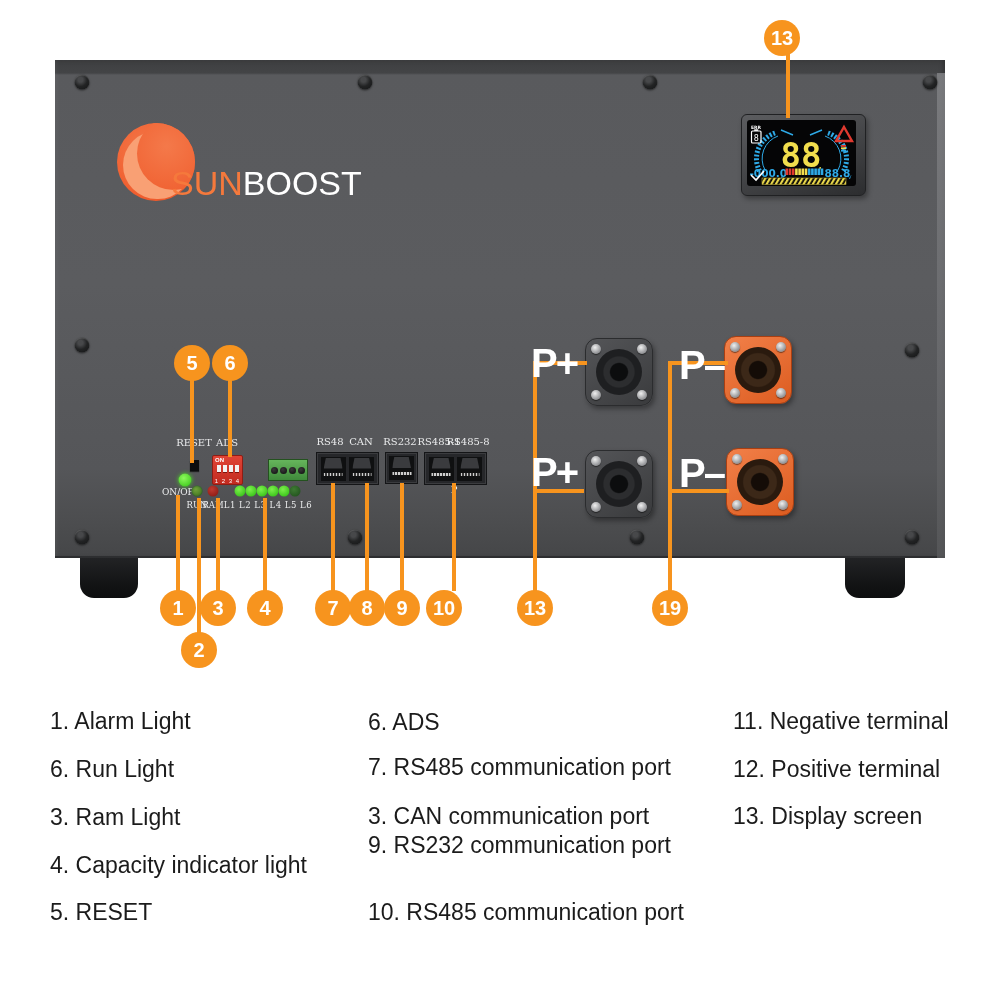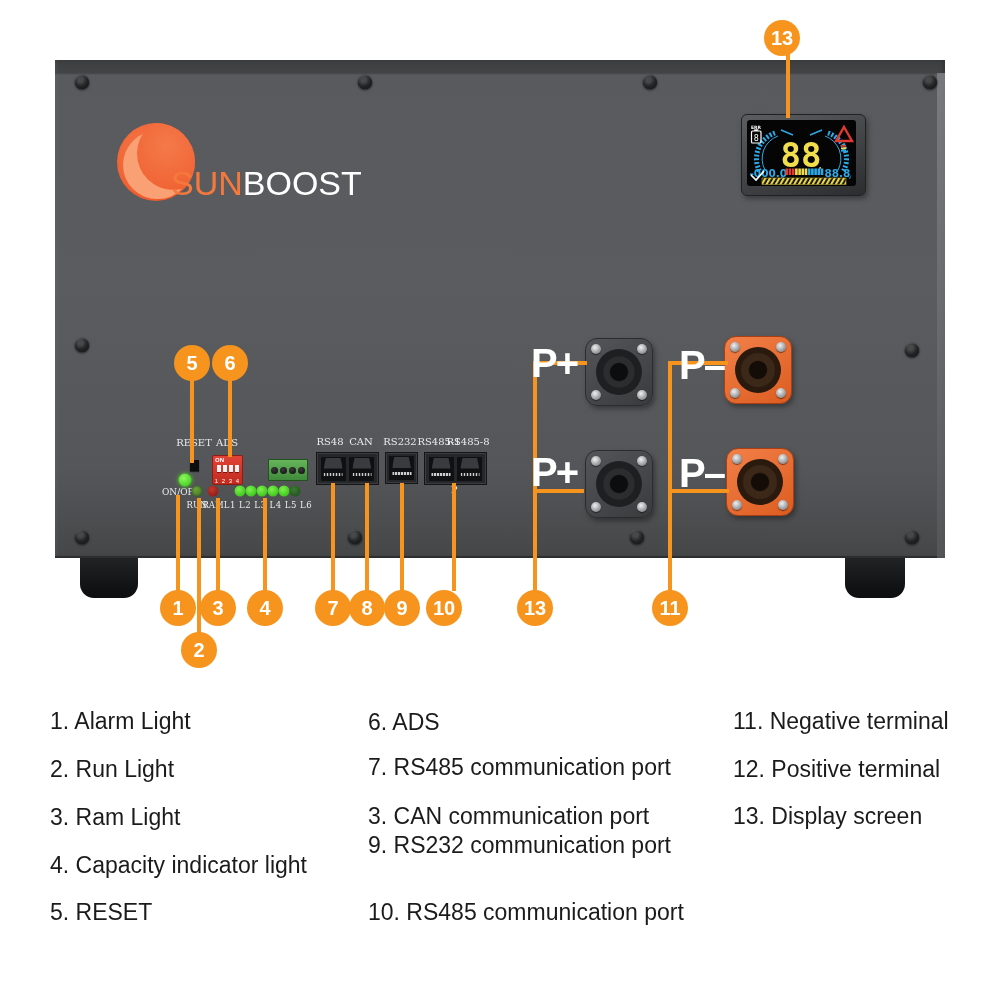--- a/index.html
+++ b/index.html
@@ -264,26 +264,26 @@
 <div class="callout" style="left:199px;top:650px;">2</div>
 <div class="callout" style="left:218px;top:608px;">3</div>
 <div class="callout" style="left:265px;top:608px;">4</div>
 <div class="callout" style="left:192px;top:363px;">5</div>
 <div class="callout" style="left:230px;top:363px;">6</div>
 <div class="callout" style="left:333px;top:608px;">7</div>
 <div class="callout" style="left:367px;top:608px;">8</div>
 <div class="callout" style="left:402px;top:608px;">9</div>
 <div class="callout" style="left:444px;top:608px;">10</div>
 <div class="callout" style="left:535px;top:608px;">13</div>
-<div class="callout" style="left:670px;top:608px;">11</div>
+<div class="callout" style="left:670px;top:608px;">19</div>
 <div class="callout" style="left:764px;top:38px;margin-left:18px;">13</div>
 
 <div>
   <div class="li" style="left:50px;top:708px;">1. Alarm Light</div>
-  <div class="li" style="left:50px;top:756px;">2. Run Light</div>
+  <div class="li" style="left:50px;top:756px;">6. Run Light</div>
   <div class="li" style="left:50px;top:804px;">3. Ram Light</div>
   <div class="li" style="left:50px;top:852px;">4. Capacity indicator light</div>
   <div class="li" style="left:50px;top:899px;">5. RESET</div>
   <div class="li" style="left:368px;top:709px;">6. ADS</div>
   <div class="li" style="left:368px;top:754px;">7. RS485 communication port</div>
   <div class="li" style="left:368px;top:803px;">3. CAN communication port</div>
   <div class="li" style="left:368px;top:832px;">9. RS232 communication port</div>
   <div class="li" style="left:368px;top:899px;">10. RS485 communication port</div>
   <div class="li" style="left:733px;top:708px;">11. Negative terminal</div>
   <div class="li" style="left:733px;top:756px;">12. Positive terminal</div>

